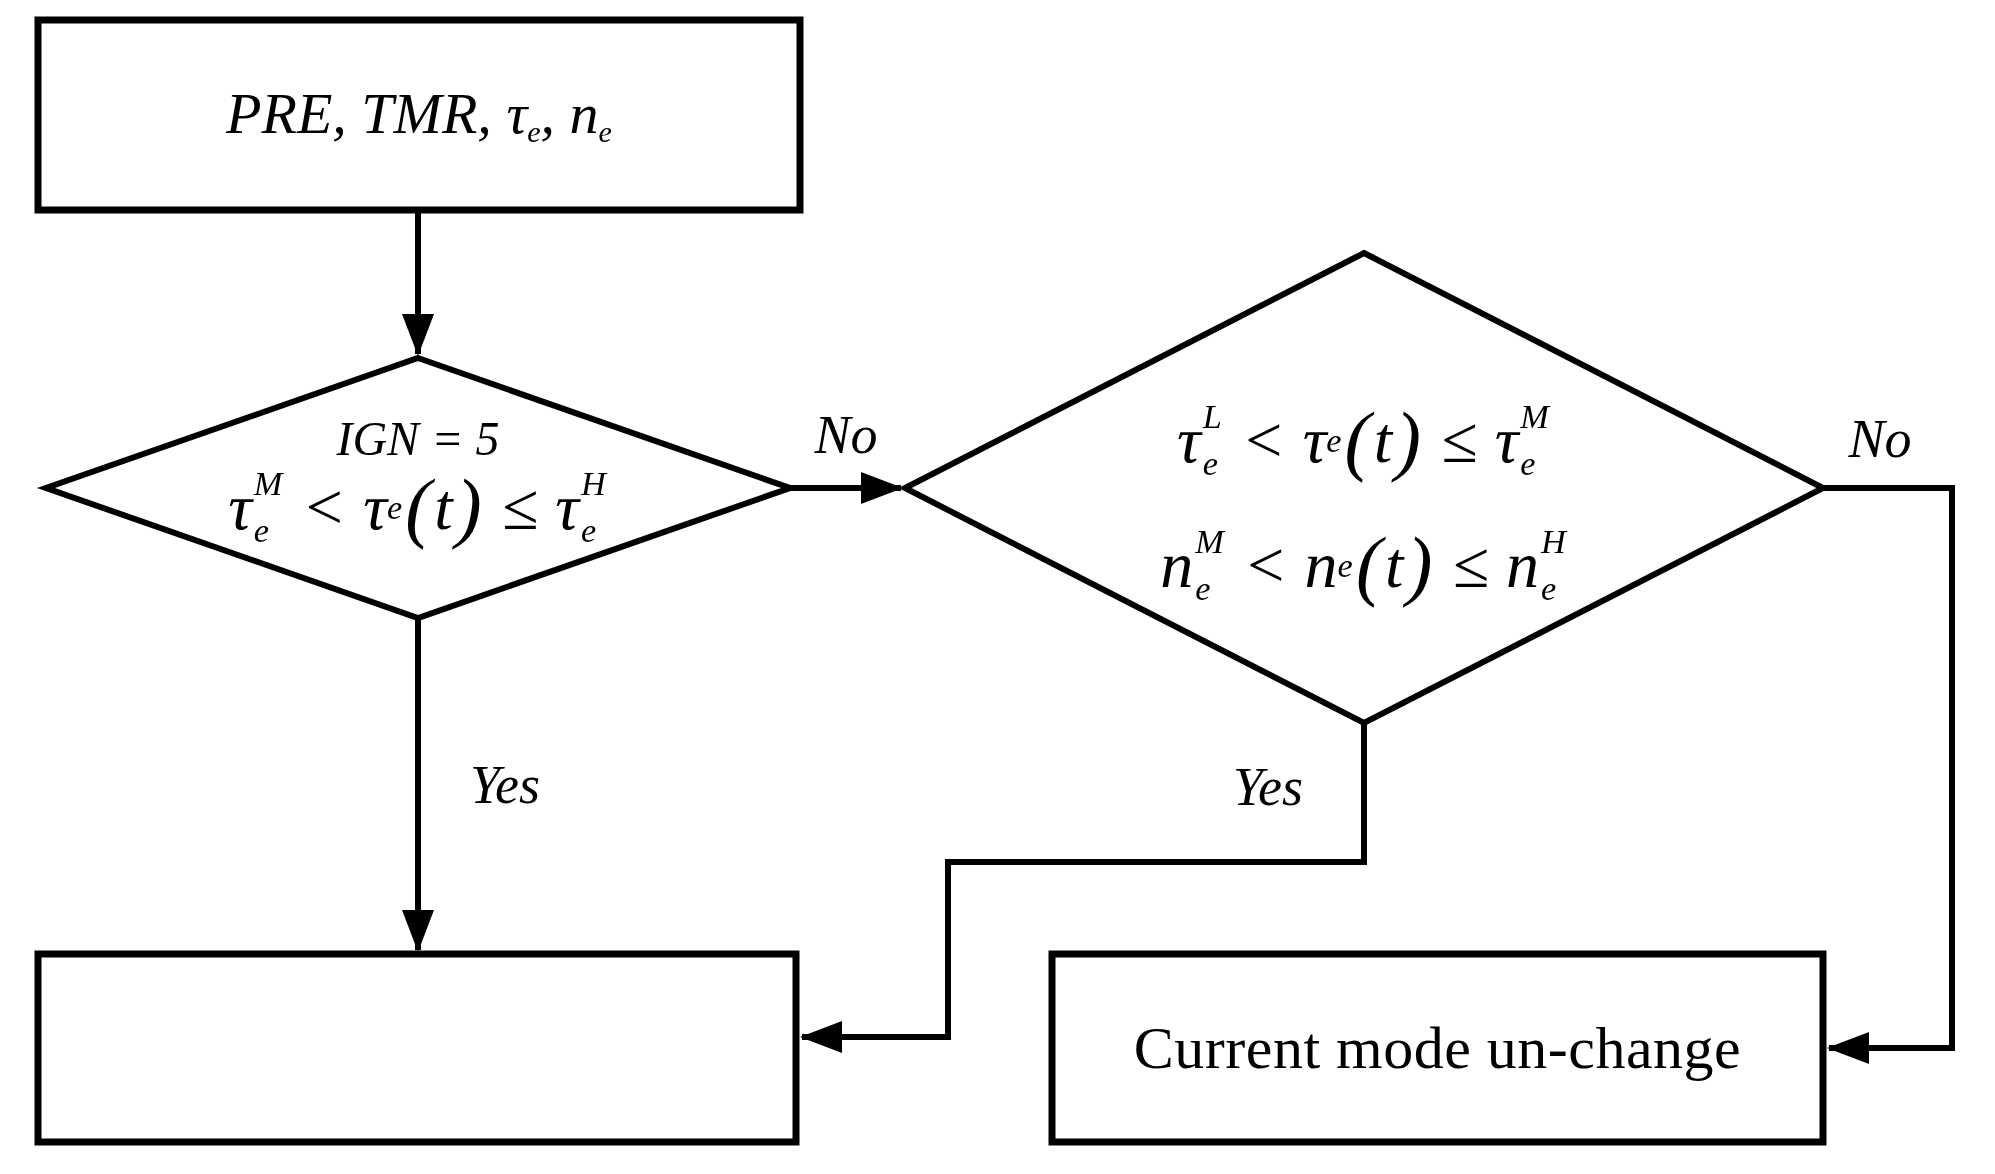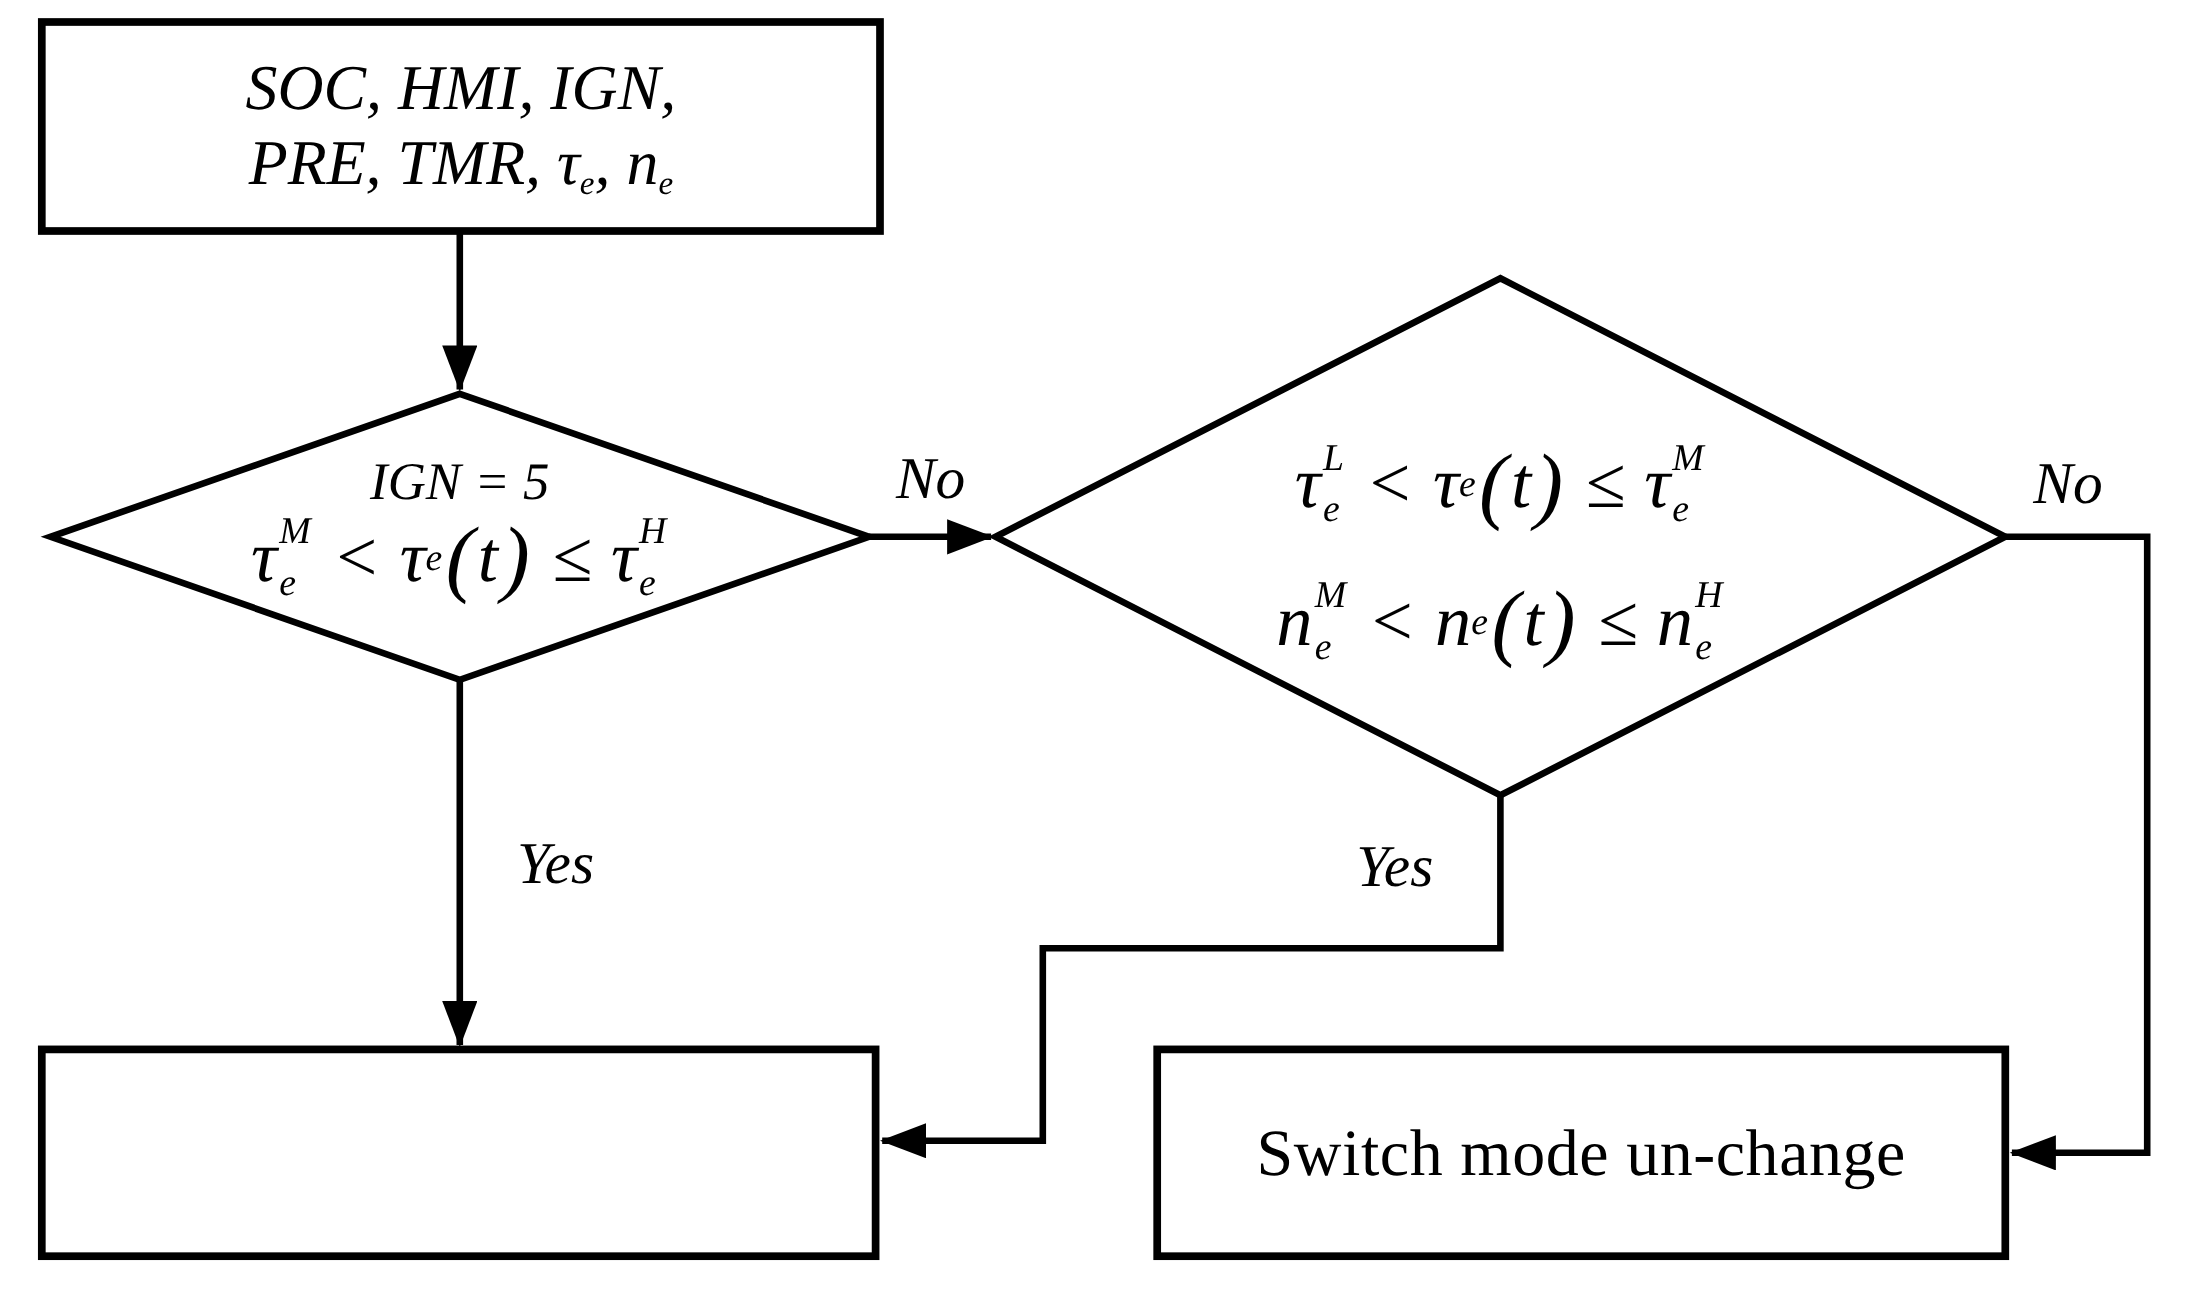--- a/index.html
+++ b/index.html
@@ -48,21 +48,20 @@
     <line x1="790" y1="488" x2="901" y2="488" stroke="#000" stroke-width="6" marker-end="url(#arrow)"></line>
 
     <line x1="418" y1="618" x2="418" y2="950" stroke="#000" stroke-width="6" marker-end="url(#arrow)"></line>
 
     <polyline points="1364,723 1364,862 948,862 948,1037 802,1037" fill="none" stroke="#000" stroke-width="6" marker-end="url(#arrow)"></polyline>
 
     <polyline points="1823,488 1952,488 1952,1048 1829,1048" fill="none" stroke="#000" stroke-width="6" marker-end="url(#arrow)"></polyline>
   </svg>
 
   <div class="txt node-text" style="left:38px;top:20px;width:762px;height:190px;">
-    <div>SOC, HMI, IGN,</div>
     <div><span class="tx">PRE, TMR, </span><span class="tx">τ</span><span class="sb">e</span><span class="tx">, </span><span class="tx">n</span><span class="sb">e</span></div>
   </div>
 
   <div class="txt cond-small" style="left:118px;top:408px;width:600px;height:60px;">IGN = 5</div>
   <div class="txt formula" style="left:68px;top:460px;width:700px;height:94px;">
       <span class="tx">τ</span>
       <span class="ss">
         <span>M</span>
         <span>e</span>
       </span>
@@ -117,15 +116,15 @@
         <span>H</span>
         <span>e</span>
       </span>
     </div>
 
   <div class="txt edge-label" style="left:776px;top:404px;width:140px;height:62px;">No</div>
   <div class="txt edge-label" style="left:1810px;top:408px;width:140px;height:62px;">No</div>
   <div class="txt edge-label" style="left:435px;top:754px;width:140px;height:62px;">Yes</div>
   <div class="txt edge-label" style="left:1198px;top:756px;width:140px;height:62px;">Yes</div>
 
-  <div class="txt result-text" style="left:1052px;top:954px;width:771px;height:188px;">Switch mode un-change</div>
+  <div class="txt result-text" style="left:1052px;top:954px;width:771px;height:188px;">Current mode un-change</div>
 
 </div>
 
 </body></html>

